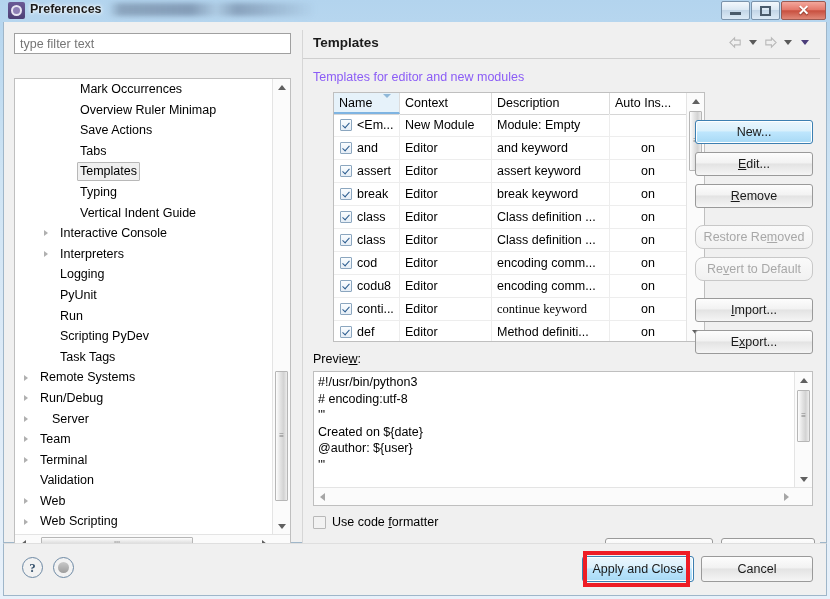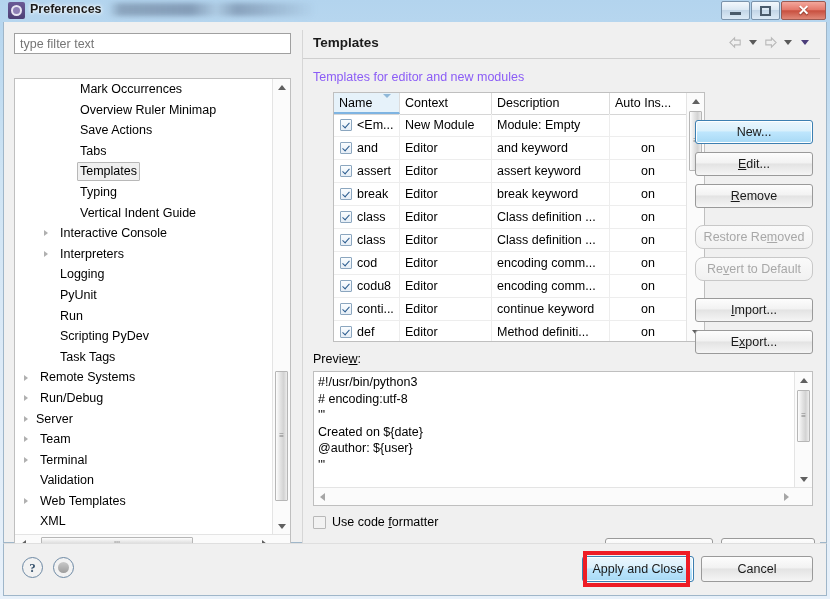--- a/index.html
+++ b/index.html
@@ -328,31 +328,34 @@
             <div class="tree-item"><span class="lbl" style="margin-left: 42px;">Scripting PyDev</span></div>
             <div class="tree-item"><span class="lbl" style="margin-left: 42px;">Task Tags</span></div>
             <div class="tree-item"><span class="arrow" style="left: 4px;">
                 <i></i>
               </span><span class="lbl" style="margin-left: 22px;">Remote Systems</span></div>
             <div class="tree-item"><span class="arrow" style="left: 4px;">
                 <i></i>
               </span><span class="lbl" style="margin-left: 22px;">Run/Debug</span></div>
             <div class="tree-item"><span class="arrow" style="left: 4px;">
                 <i></i>
-              </span><span class="lbl" style="margin-left: 18px;">Server</span></div>
+              </span><span class="lbl" style="margin-left: 34px;">Server</span></div>
             <div class="tree-item"><span class="arrow" style="left: 4px;">
                 <i></i>
               </span><span class="lbl" style="margin-left: 22px;">Team</span></div>
             <div class="tree-item"><span class="arrow" style="left: 4px;">
                 <i></i>
               </span><span class="lbl" style="margin-left: 22px;">Terminal</span></div>
             <div class="tree-item"><span class="lbl" style="margin-left: 22px;">Validation</span></div>
             <div class="tree-item"><span class="arrow" style="left: 4px;">
                 <i></i>
-              </span><span class="lbl" style="margin-left: 22px;">Web Templates</span></div>
+              </span><span class="lbl" style="margin-left: 22px;">Web</span></div>
+            <div class="tree-item"><span class="arrow" style="left: 4px;">
+                <i></i>
+              </span><span class="lbl" style="margin-left: 22px;">Web Scripting</span></div>
             <div class="tree-item"><span class="arrow" style="left: 4px;"></span><span class="lbl" style="margin-left: 22px;">XML</span></div>
           </div>
       </div>
       <div class="vscroll">
         <div class="sb-arrow up" style="top:0">
             <i></i>
           </div>
         <div class="sb-thumb" style="top:292px;height:130px">
             <span class="grip">≡</span>
           </div>
@@ -471,21 +474,21 @@
               <div class="td " style="width: 92px;"><span>Editor</span></div>
               <div class="td " style="width: 118px;"><span>encoding comm...</span></div>
               <div class="td c-auto" style="width: 77px;"><span>on</span></div>
             </div>
             <div class="tr">
               <div class="td c-name" style="width: 66px;">
                 <span class="chk"></span>
                 <span>conti...</span>
               </div>
               <div class="td " style="width: 92px;"><span>Editor</span></div>
-              <div class="td " style="width: 118px;"><span>continue keyword</span></div>
+              <div class="td " style="width: 118px; font-family: Liberation Serif, serif;"><span>continue keyword</span></div>
               <div class="td c-auto" style="width: 77px;"><span>on</span></div>
             </div>
             <div class="tr">
               <div class="td c-name" style="width: 66px;">
                 <span class="chk"></span>
                 <span>def</span>
               </div>
               <div class="td " style="width: 92px;"><span>Editor</span></div>
               <div class="td " style="width: 118px;"><span>Method definiti...</span></div>
               <div class="td c-auto" style="width: 77px;"><span>on</span></div>

